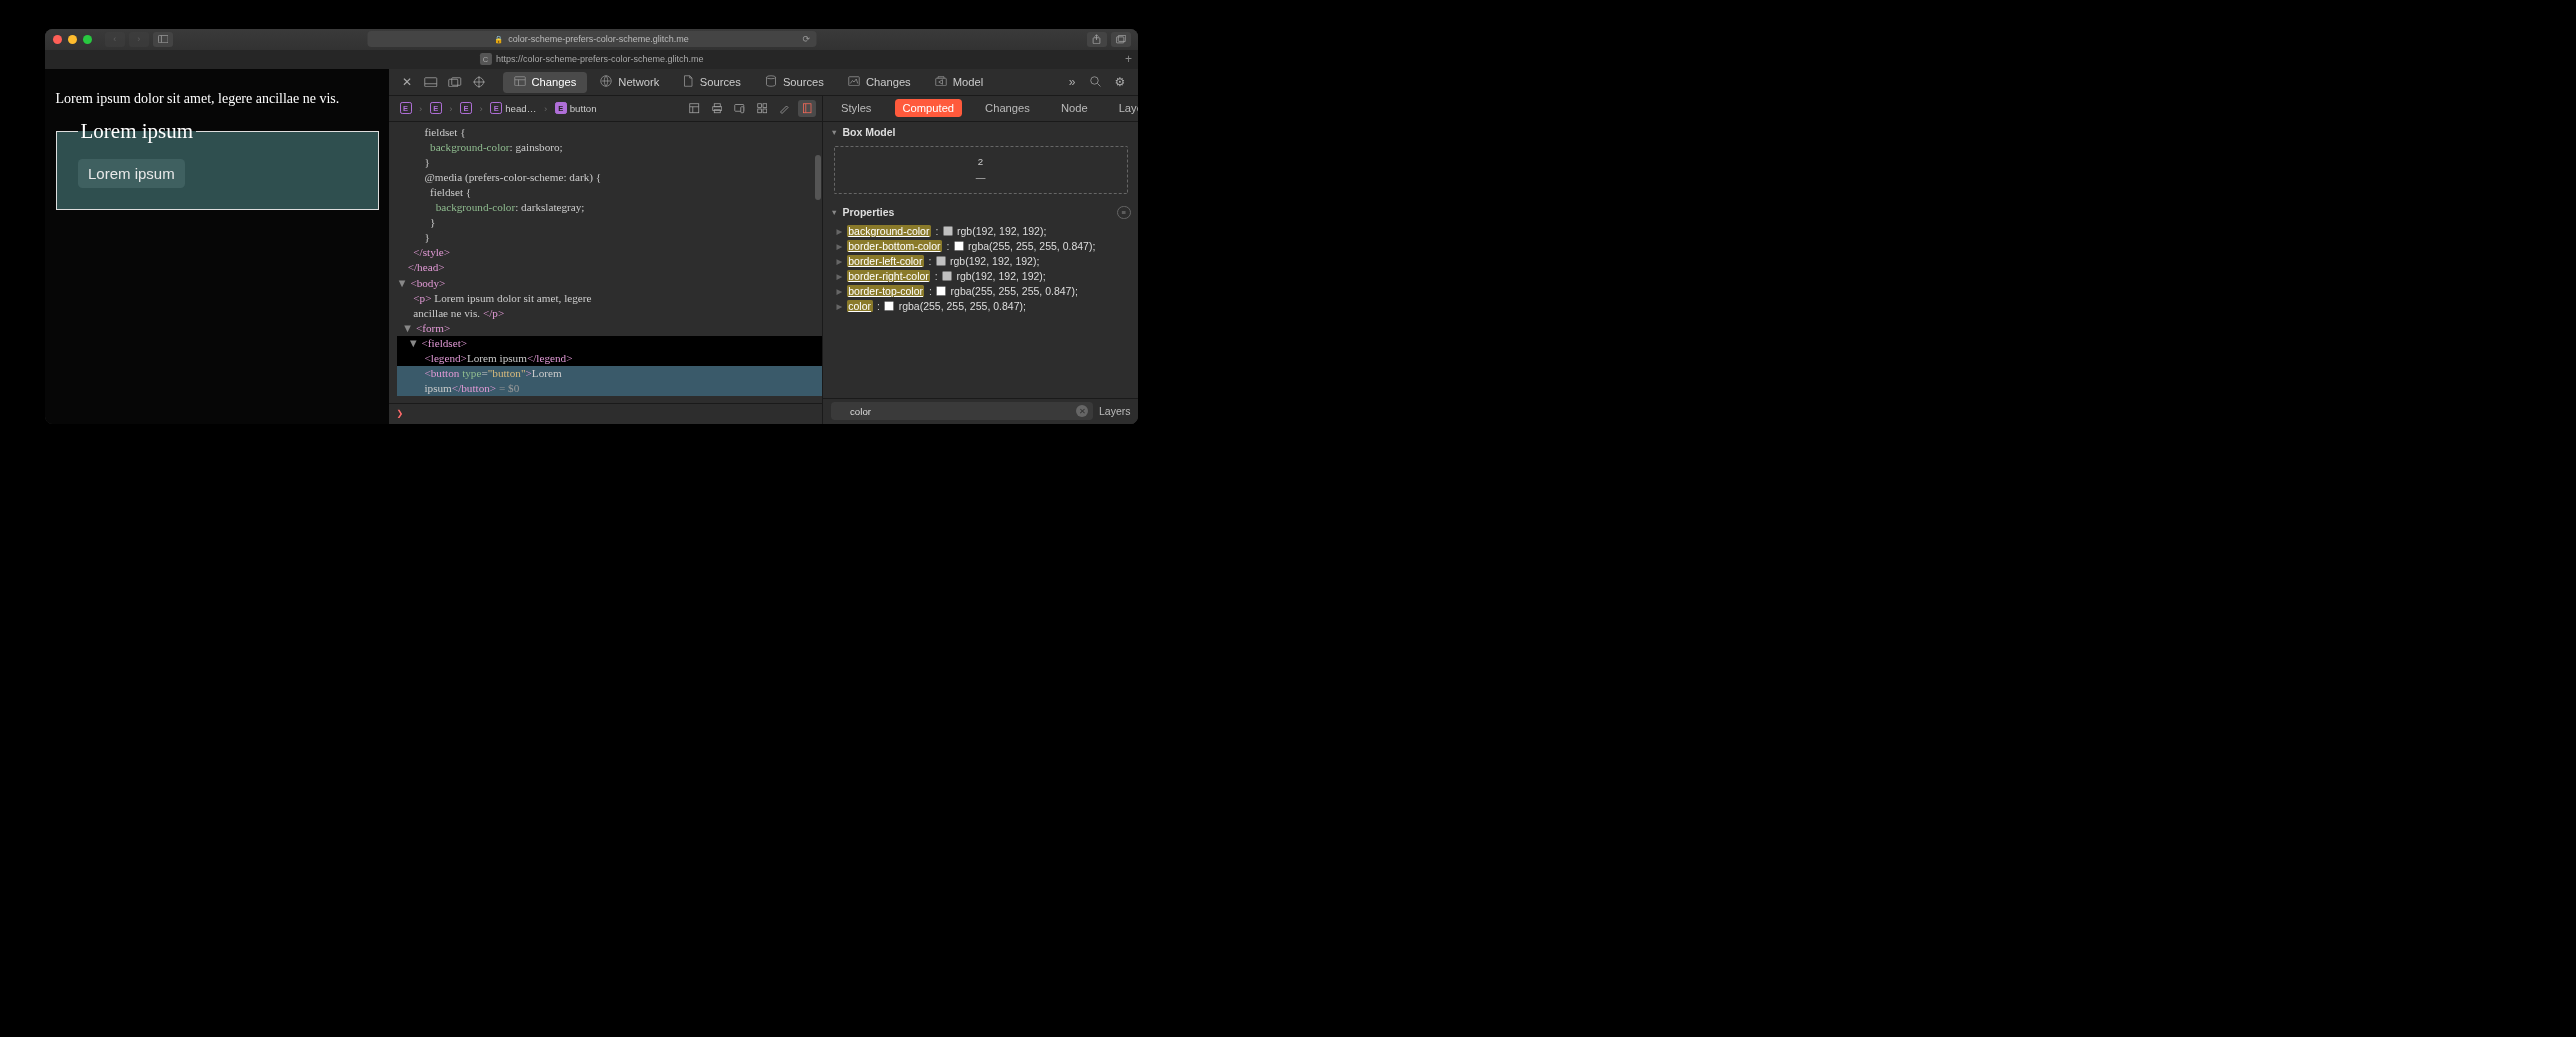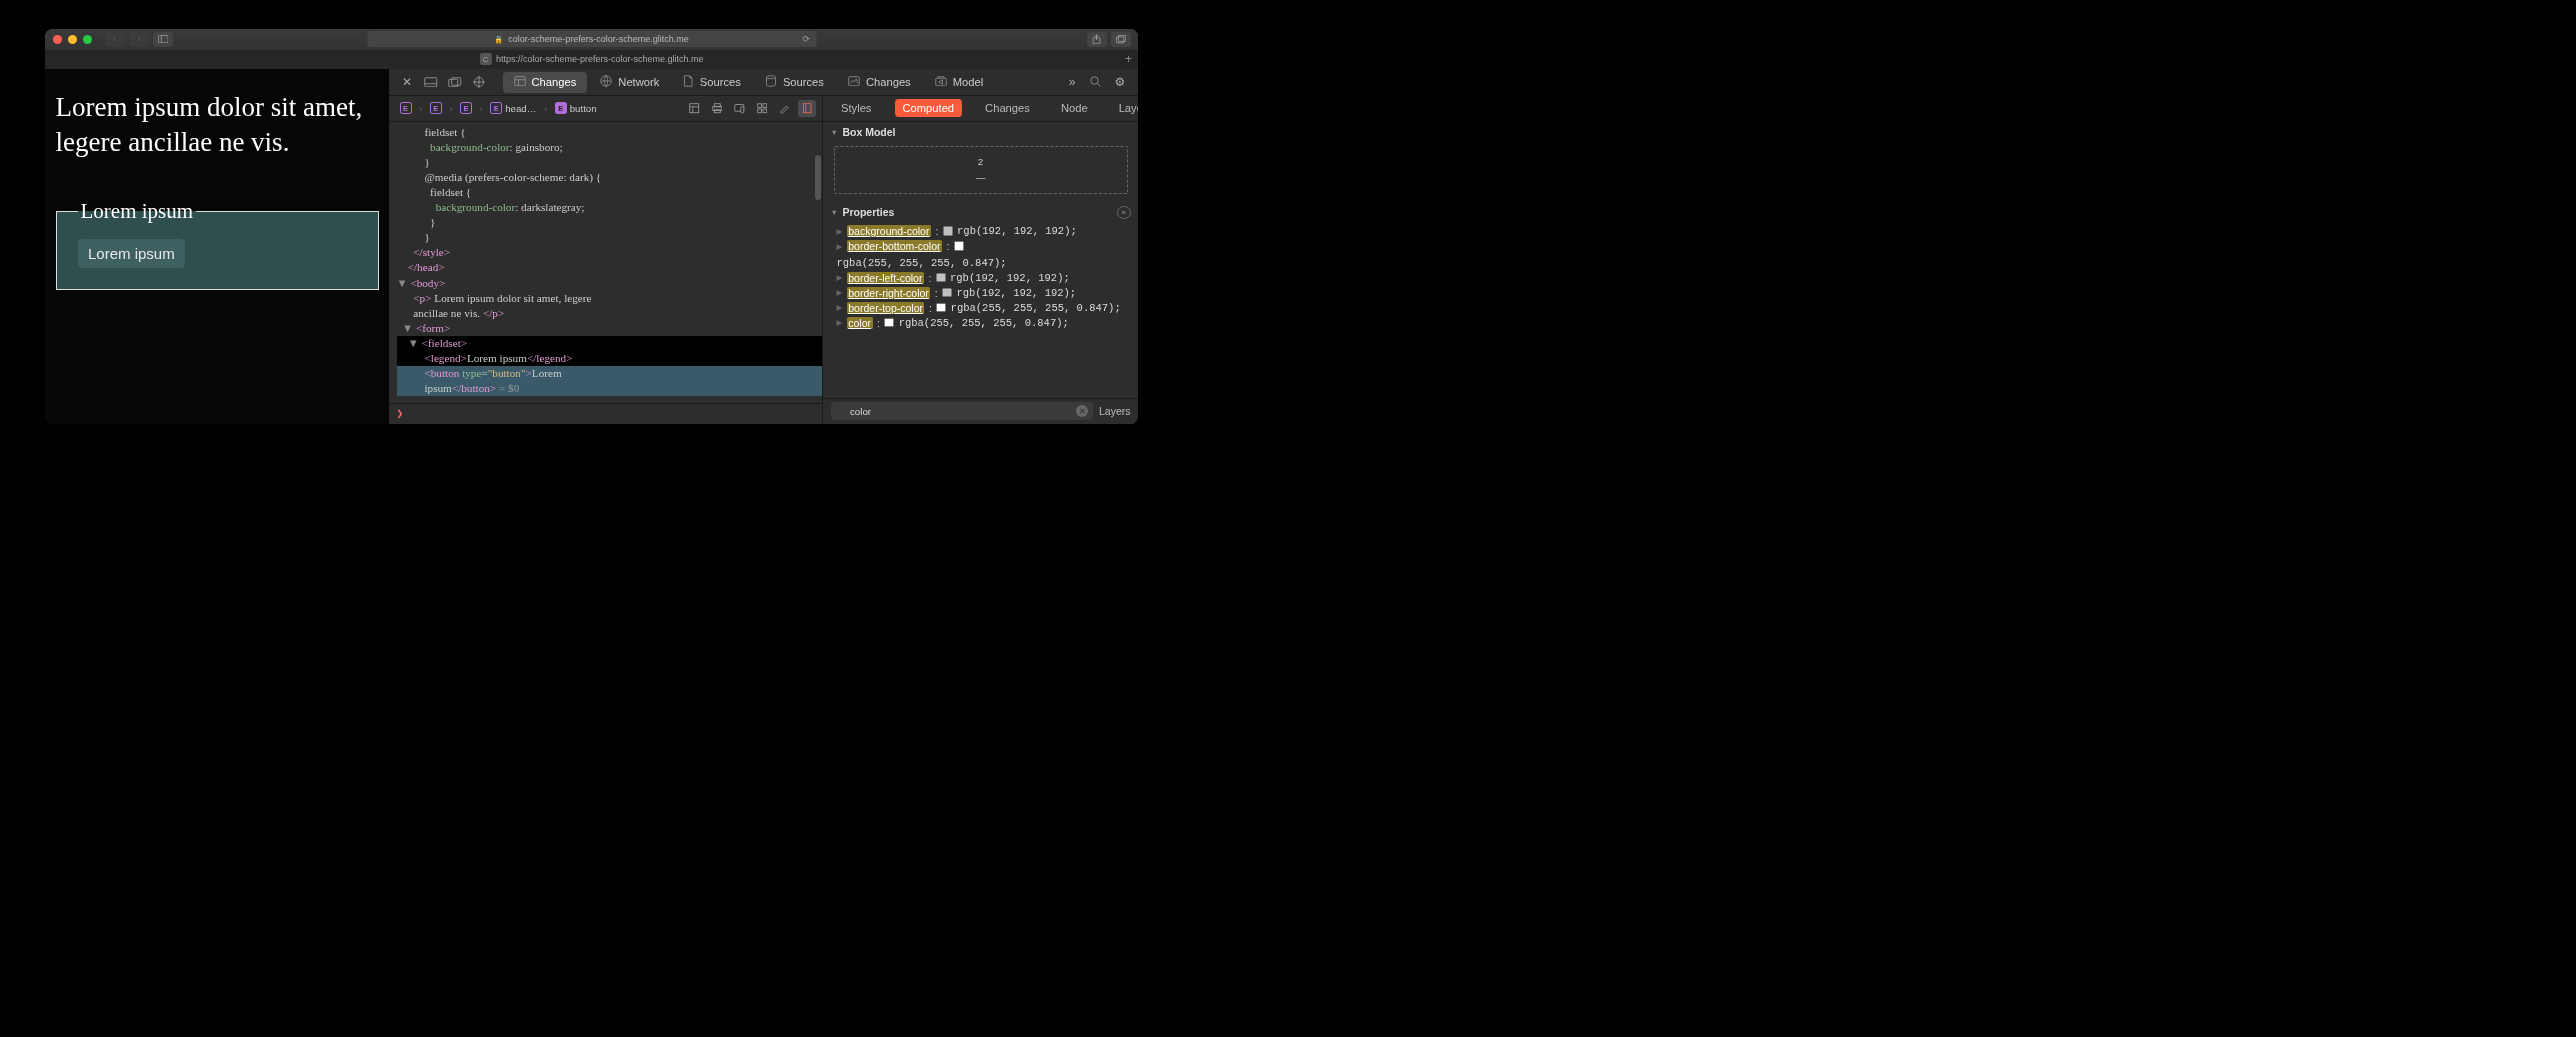--- a/index.html
+++ b/index.html
@@ -57,21 +57,21 @@
   }
   .tab-fav{width:12px;height:12px;background:#555;border-radius:2.2px;display:flex;align-items:center;justify-content:center;font-size:7.5px;color:#aaa;margin-right:4.5px;}
   .tab-plus{position:absolute;right:6px;color:#888;font-size:12px;}
   .tabbar-center{position:absolute;left:50%;transform:translateX(-50%);display:flex;align-items:center;}
   
   .split{flex:1; display:flex; min-height:0;}
   .page {
     width:344px; background:#060606; color:#fff;
     padding:21px 10.5px; font-family:Georgia,serif;
   }
-  .page p{font-size:27px; line-height:1.3; margin-bottom:39px;}
+  .page p{font-size:14px; line-height:1.3; margin-bottom:11px;}
   .page fieldset{
     border:1.5px solid #ddd; padding:15px 21px 21px 21px;
     background:#2f4f4f;
   }
   .page legend{font-size:21px; padding:0 3px; color:#fff;}
   .page button{
     background:#3f6060; color:#e8e8e8; border:none;
     font-size:15px; padding:6px 10.5px; border-radius:4.5px;
     font-family:-apple-system,sans-serif;
   }
@@ -158,21 +158,21 @@
     color:#ccc;font-size:9.7px;position:relative;
   }
   .sect-h .filt{margin-left:auto;color:#888;width:13.5px;height:13.5px;border:0.7px solid #666;border-radius:50%;display:flex;align-items:center;justify-content:center;font-size:7.5px;}
   .prop{
     display:flex;align-items:center;gap:4.5px;
     padding:1.5px 7.5px 1.5px 13.5px;flex-wrap:wrap;
   }
   .prop .tri{color:#666;}
   .pname{background:#8a7a2a;color:#fff;padding:0 1.5px;border-radius:1.5px;text-decoration:underline;}
   .sw{width:9.7px;height:9.7px;border:0.7px solid #777;display:inline-block;border-radius:1.5px;}
-  .pval{color:#ddd;font-family:Liberation Mono, monospace;}
+  .pval{color:#ddd;}
   .rs-filter{
     height:25.5px;border-top:0.7px solid #1a1a1a;
     display:flex;align-items:center;padding:0 7.5px;gap:6px;
   }
   .filter-input{
     flex:1;background:#3a3a3a;border:none;border-radius:3.7px;
     height:18px;padding:0 6px 0 19.5px;color:#ddd;font-size:9.7px;
     position:relative;
   }
   .filter-wrap{flex:1;position:relative;display:flex;align-items:center;}

